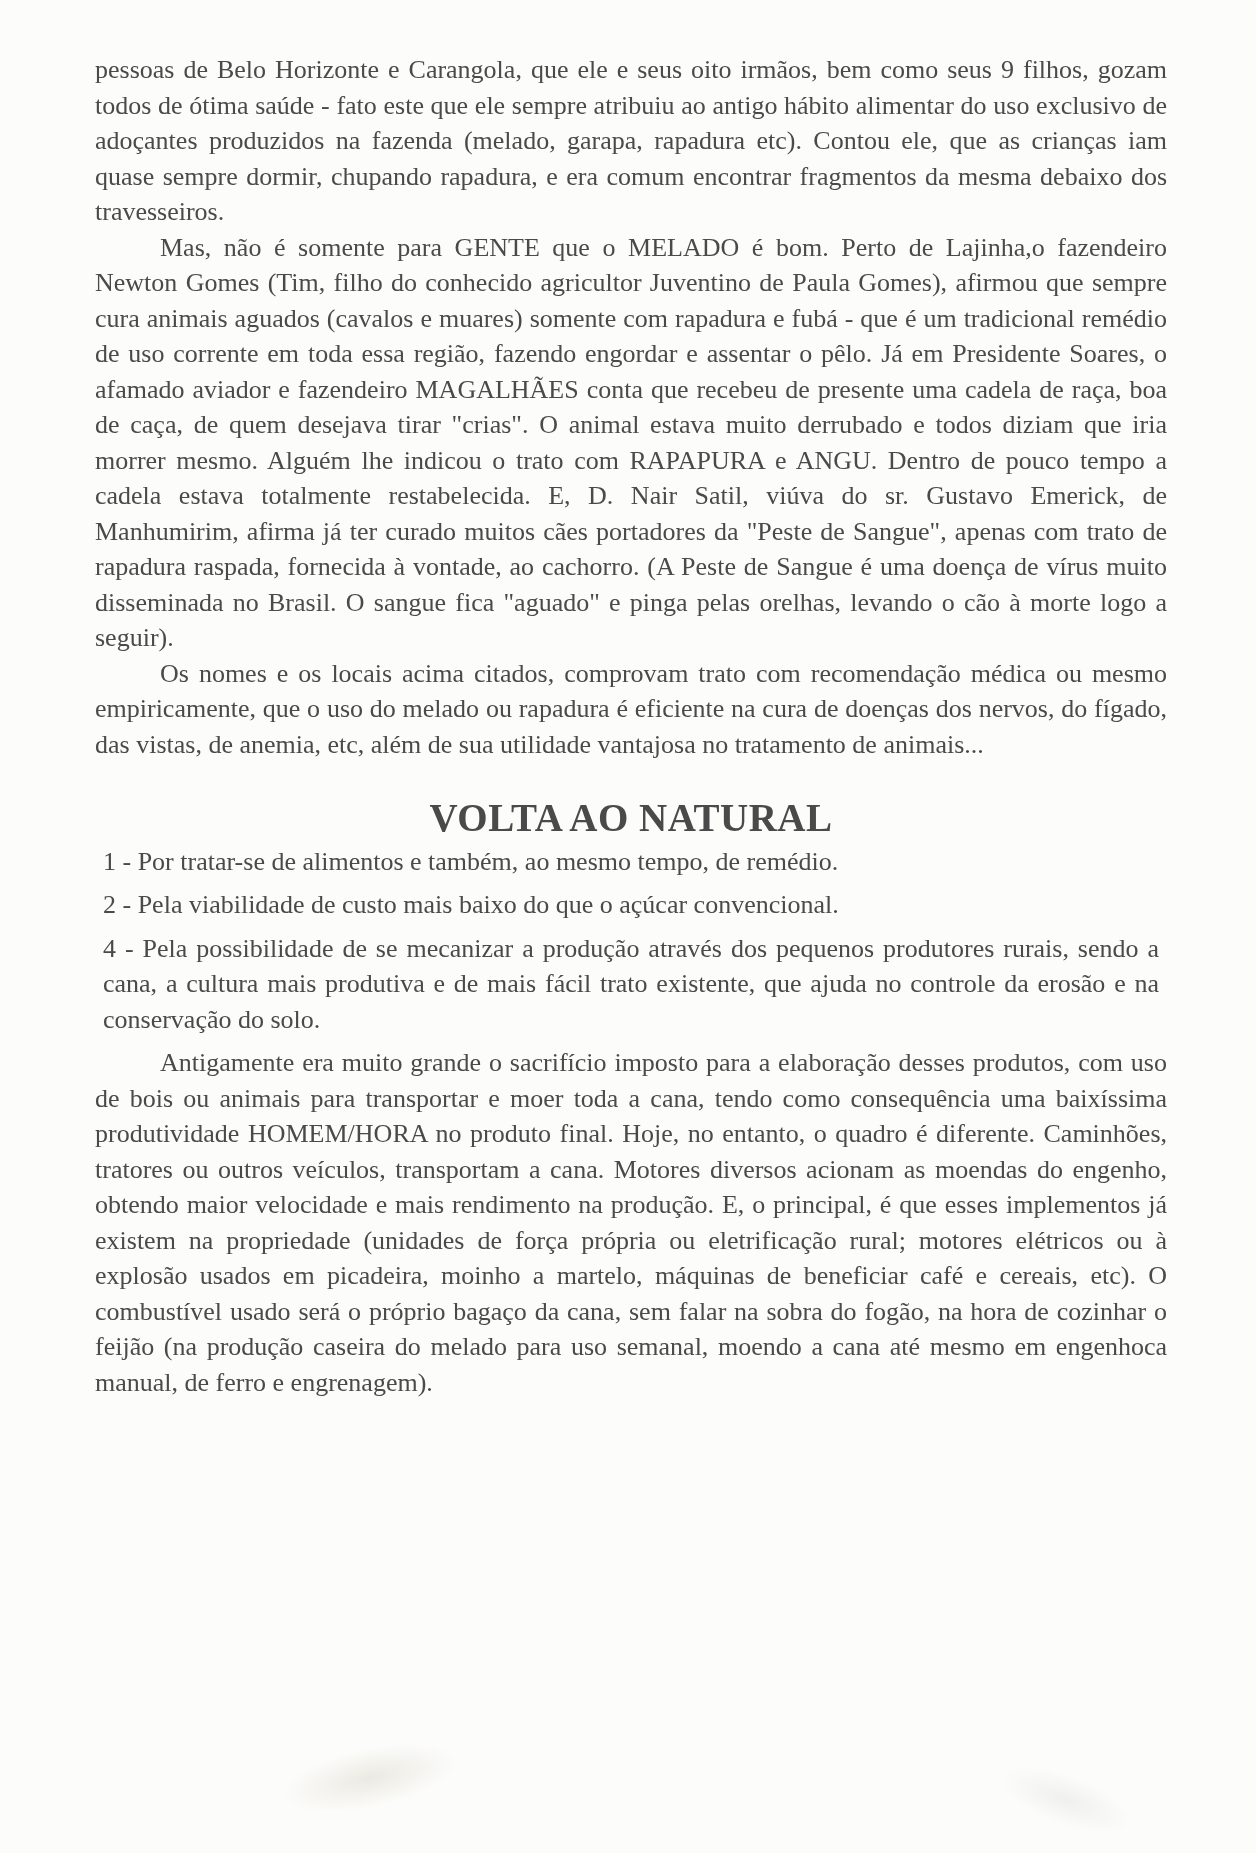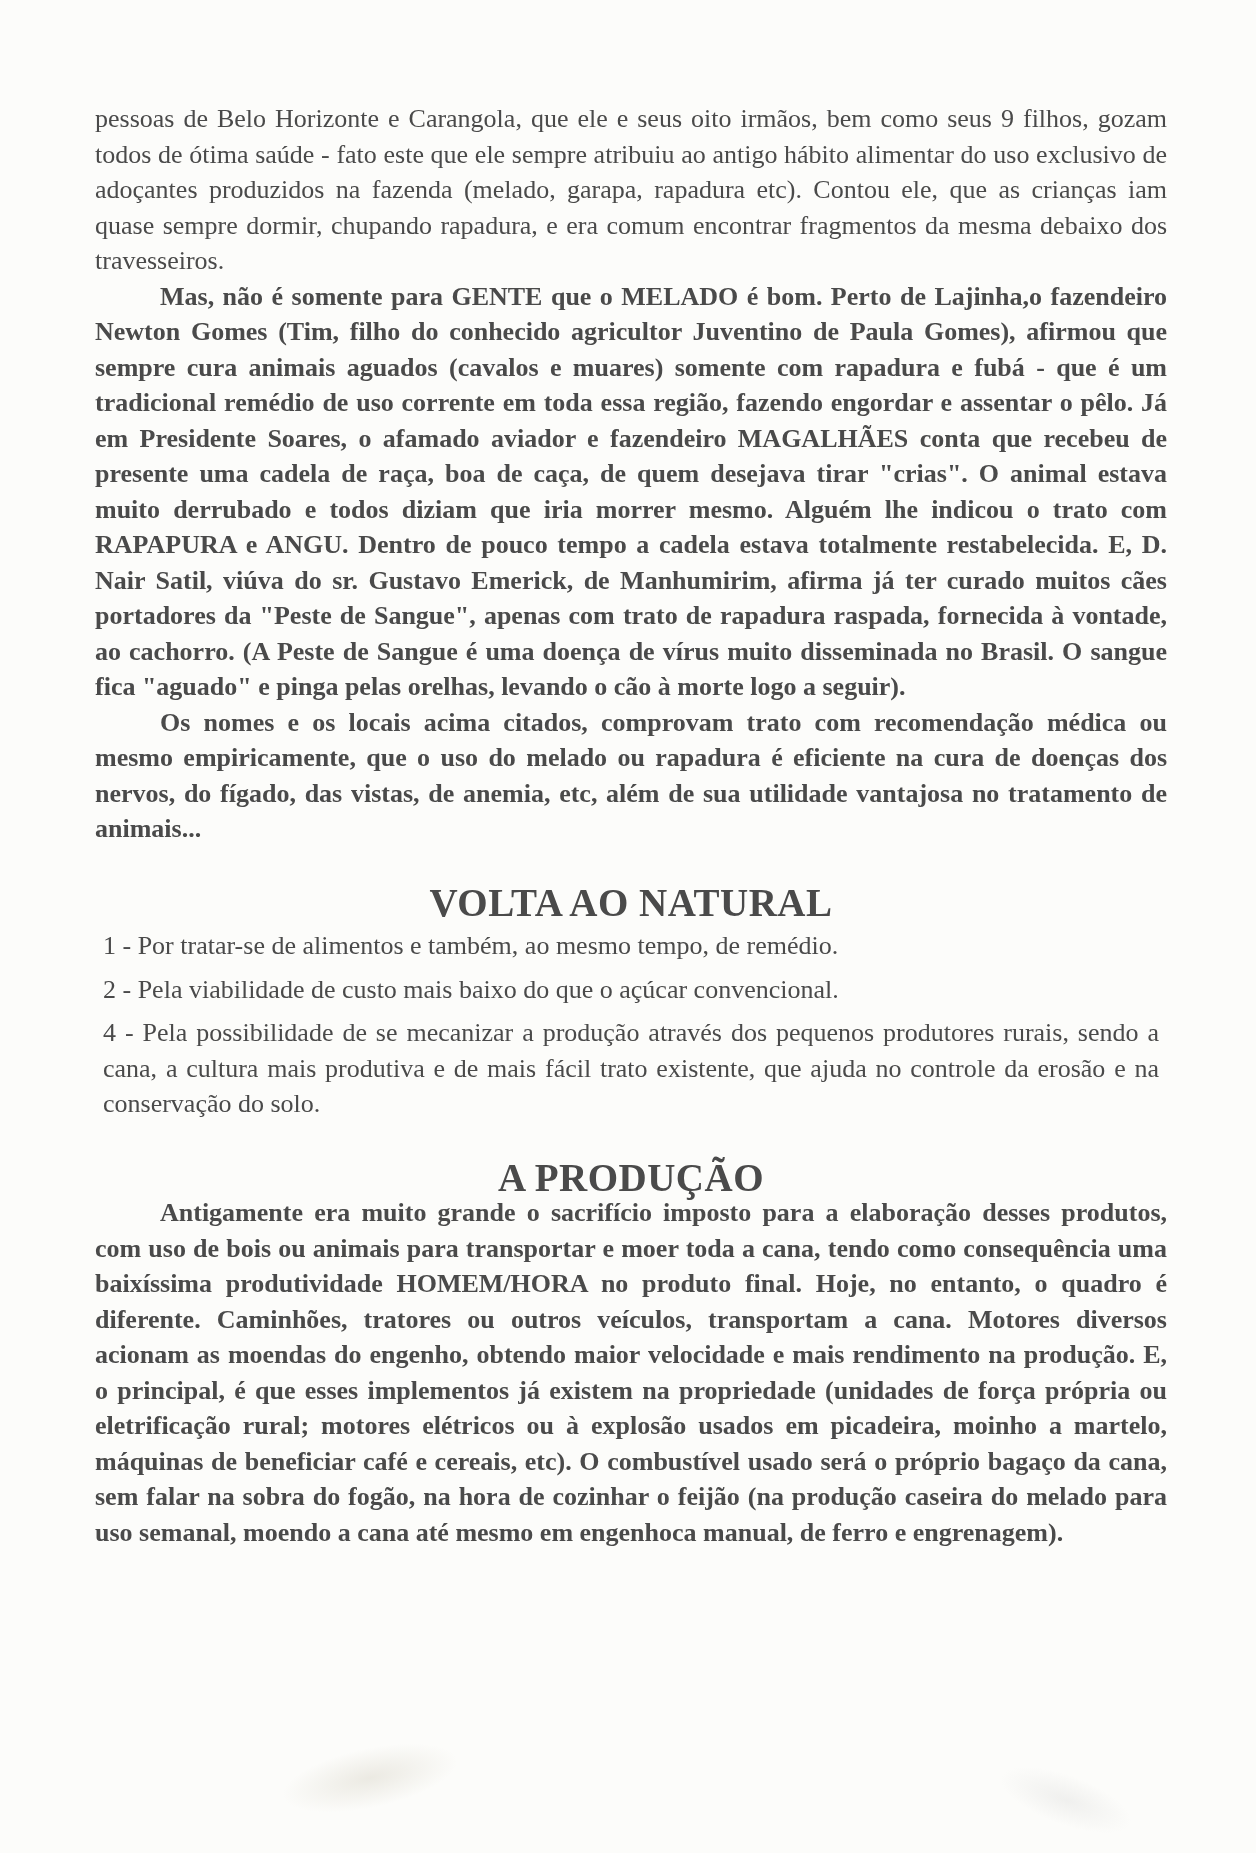--- a/index.html
+++ b/index.html
@@ -6,30 +6,30 @@
     --paper:#fcfcfa;
     --ink:#4a4a4a;
   }
   html,body{margin:0;padding:0;background:var(--paper);}
   .page{
     position:relative;
     width:1256px;
     height:1843px;
     box-sizing:border-box;
     background:var(--paper);
-    padding:101px 89px 0 95px;
+    padding:52px 89px 0 95px;
     overflow:hidden;
     font-family:"Liberation Serif","DejaVu Serif",serif;
     color:var(--ink);
     font-size:26px;
     line-height:35.5px;
   }
   .block{ text-align:justify; margin:0; }
   .para{ margin:0; }
-  .para.indent{ text-indent:65px;font-weight:bold; }
+  .para.indent{ text-indent:65px; }
   .list-item{ margin:8px; text-align:justify; }
   .heading{
     font-weight:bold;
     text-align:center;
     margin:38px 0 0 0;
     letter-spacing:0.5px;
     font-family:Liberation Serif, serif;
   }
   
   .smudge{
@@ -62,19 +62,18 @@
 
   <h2 class="heading">VOLTA AO NATURAL</h2>
 
 
   <p class="block list-item">1 - Por tratar-se de alimentos e também, ao mesmo tempo, de remédio.</p>
 
   <p class="block list-item">2 - Pela viabilidade de custo mais baixo do que o açúcar convencional.</p>
 
   <p class="block list-item">4 - Pela possibilidade de se mecanizar a produção através dos pequenos produtores rurais, sendo a cana, a cultura mais produtiva e de mais fácil trato existente, que ajuda no controle da erosão e na conservação do solo.</p>
 
-  <h2 class="heading">A PRODUÇÃO</h2>
 
   <p class="block para indent">Antigamente era muito grande o sacrifício imposto para a elaboração desses produtos, com uso de bois ou animais para transportar e moer toda a cana, tendo como consequência uma baixíssima produtividade HOMEM/HORA no produto final. Hoje, no entanto, o quadro é diferente. Caminhões, tratores ou outros veículos, transportam a cana. Motores diversos acionam as moendas do engenho, obtendo maior velocidade e mais rendimento na produção. E, o principal, é que esses implementos já existem na propriedade (unidades de força própria ou eletrificação rural; motores elétricos ou à explosão usados em picadeira, moinho a martelo, máquinas de beneficiar café e cereais, etc). O combustível usado será o próprio bagaço da cana, sem falar na sobra do fogão, na hora de cozinhar o feijão (na produção caseira do melado para uso semanal, moendo a cana até mesmo em engenhoca manual, de ferro e engrenagem).</p>
 
   <div class="smudge"></div>
   <div class="smudge2"></div>
 </div>
 
 </body></html>

